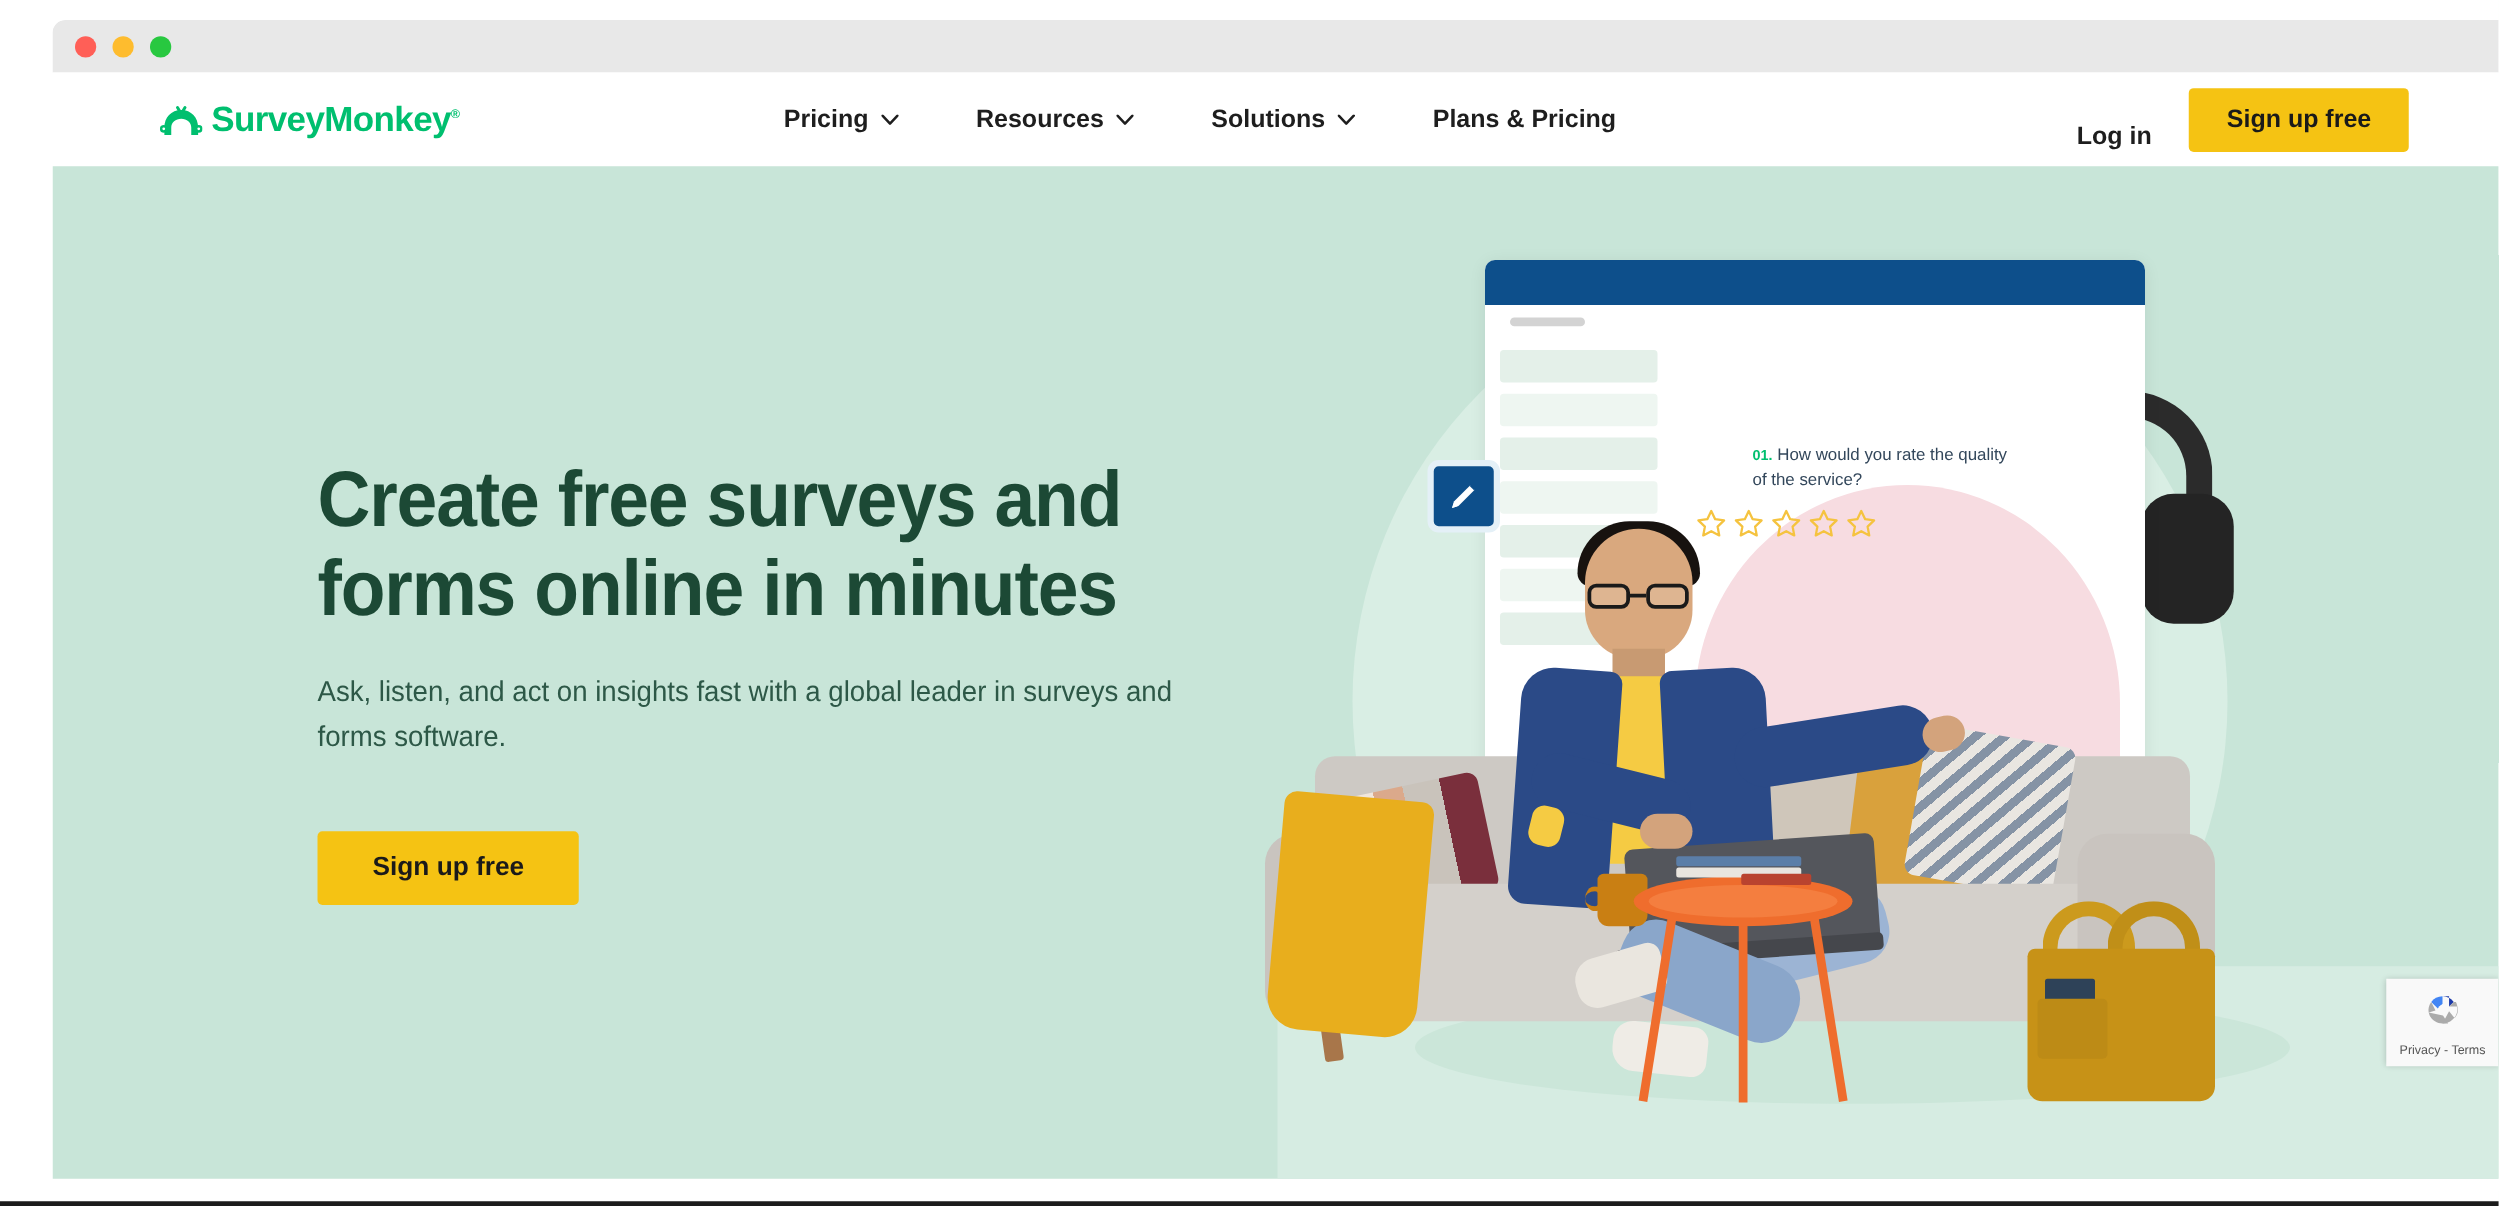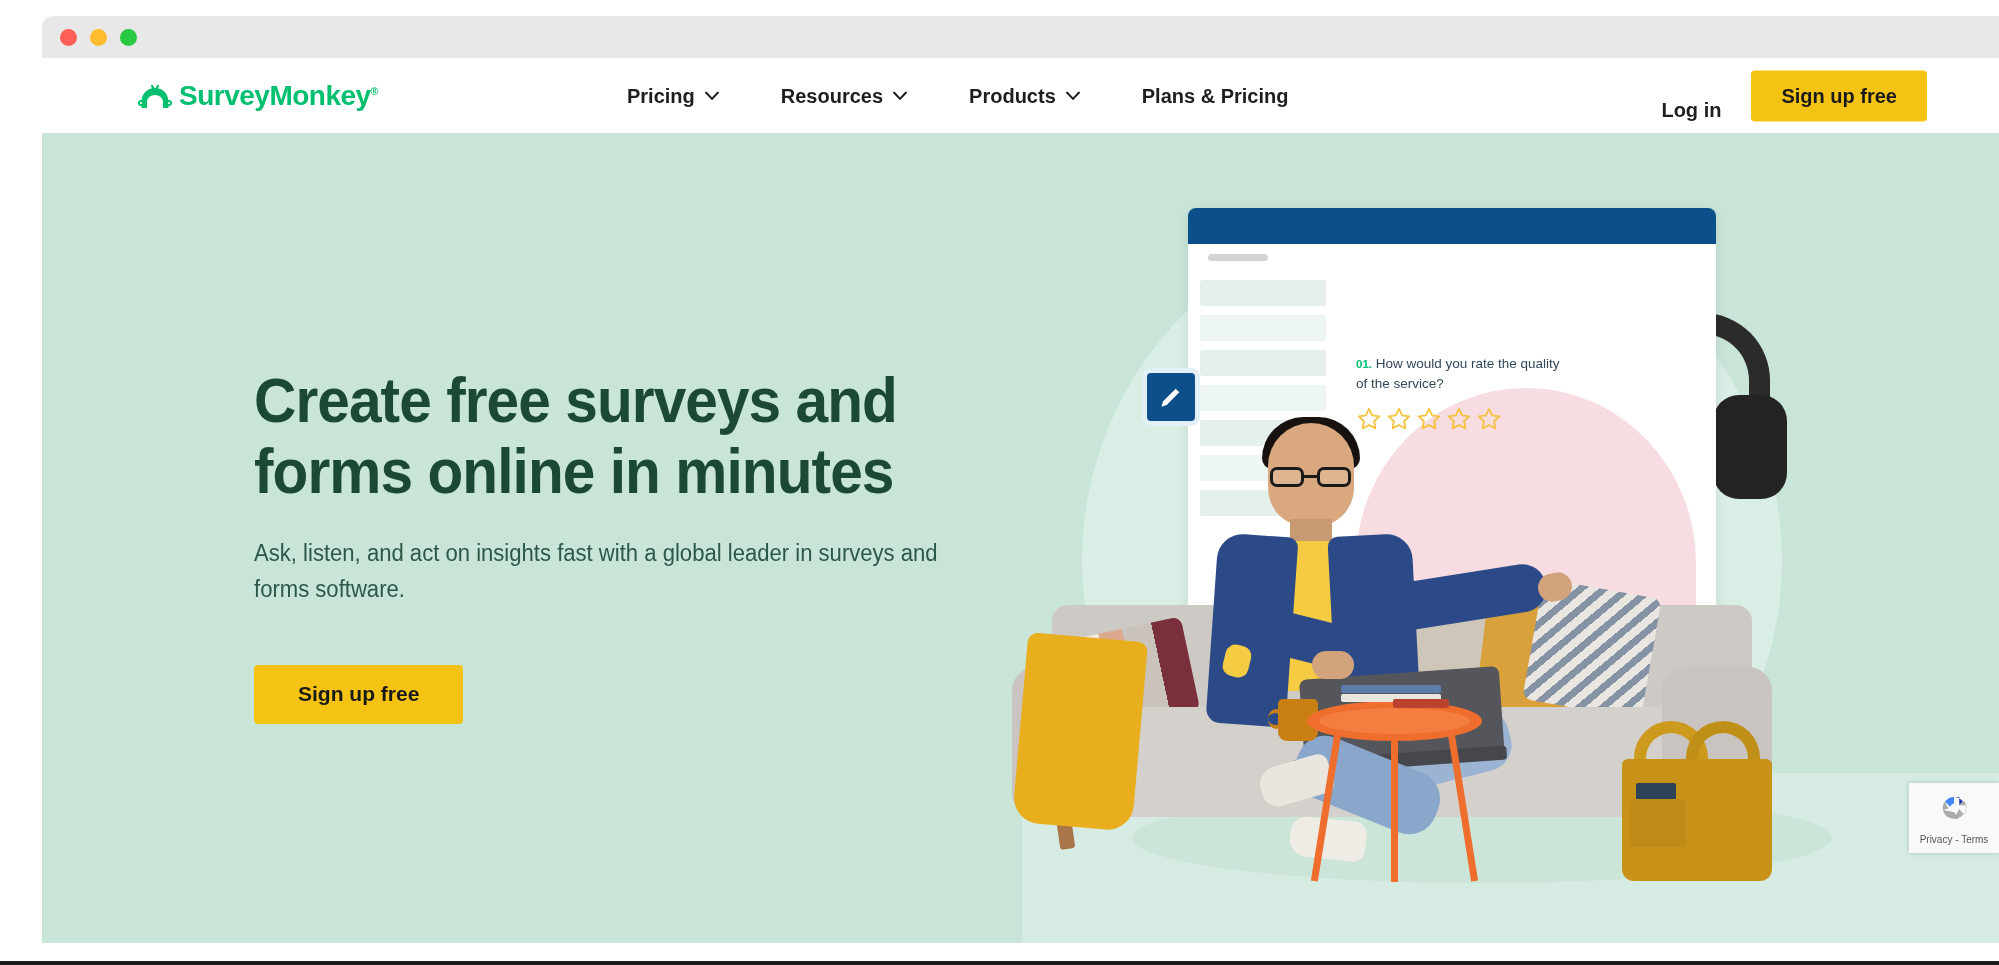--- a/index.html
+++ b/index.html
@@ -11,21 +11,21 @@
   
   #browser { position:absolute; left:42px; top:16px; width:1957px; height:937px;
              border-radius:10px 0 0 0; overflow:hidden; background:#fff; }
   #titlebar { height:42px; background:#e8e8e8; border-radius:10px 0 0 0;
               display:flex; align-items:center; padding-left:18px; gap:13px; }
   .dot { width:17px; height:17px; border-radius:50%; }
   .dot.red{background:#ff5f57;} .dot.amber{background:#febc2e;} .dot.green{background:#28c840;}
 
   
   #nav { height:75px; background:#fff; display:flex; align-items:center; position:relative; }
-  #logo { position:absolute; left:96px; top:50%; transform:translateY(-50%);
+  #logo { position:absolute; left:86px; top:50%; transform:translateY(-50%);
           display:flex; align-items:flex-end; gap:7px; }
   #logo .mark { width:34px; height:26px; position:relative; }
   #logo .word { font-size:28px; font-weight:bold; color:#00bf6f; letter-spacing:-.5px;
                 line-height:1; font-family:"Liberation Sans", sans-serif; }
   #logo .word .mk { color:#00bf6f; }
   #logo .tm { font-size:10px; color:#00bf6f; vertical-align:super; }
 
   #mainnav { position:absolute; left:585px; top:50%; transform:translateY(-50%);
              display:flex; align-items:center; gap:62px; }
   .navitem { display:flex; align-items:center; gap:10px; font-size:20px; font-weight:bold;
@@ -73,21 +73,21 @@
   #device-body { display:flex; height:calc(100% - 62px); }
   #device-side { width:150px; padding:10px 12px; display:flex; flex-direction:column; gap:9px; }
   #device-side .row { height:26px; border-radius:3px; background:#e4f0e9; }
   #device-side .row.lt { background:#eef6f1; }
   #device-main { flex:1; padding:22px 24px 0 18px; position:relative; overflow:hidden; }
   #pink-blob { position:absolute; left:18px; top:118px; width:340px; height:250px;
                border-radius:50% 50% 0 0 / 70% 70% 0 0; background:#f7dce1; }
   #brand { position:relative; font-family:"DejaVu Serif", serif; font-style:italic;
            font-weight:bold; font-size:35px; color:#e4616b; letter-spacing:.5px; }
   #question { position:relative; margin-top:62px; font-size:13.5px; line-height:1.48;
-              color:#33475b; width:215px; }
+              color:#33475b; width:215px;margin-left:46px; }
   #question .qnum { color:#00bf6f; font-weight:bold; font-size:11.5px; }
   #stars { position:relative; margin-top:12px; display:flex; gap:4px; }
   #stars svg { display:block; }
 
   
   #pencil { position:absolute; left:-46px; top:160px; width:58px; height:58px;
             background:#0d4f8b; border:5px solid #e4f0f7; border-radius:9px;
             display:flex; align-items:center; justify-content:center; }
 
   
@@ -261,21 +261,21 @@
         <div class="navitem">
           <span>Resources</span>
           <span class="chev">
             <svg width="14" height="9" viewBox="0 0 14 9">
                 <path d="M1 1 L7 7.4 L13 1" stroke="#1e1e1e" stroke-width="2" fill="none" stroke-linecap="round" stroke-linejoin="round"></path>
               </svg>
           </span>
         </div>
 
         <div class="navitem">
-          <span>Products</span>
+          <span>Solutions</span>
           <span class="chev">
             <svg width="14" height="9" viewBox="0 0 14 9">
                 <path d="M1 1 L7 7.4 L13 1" stroke="#1e1e1e" stroke-width="2" fill="none" stroke-linecap="round" stroke-linejoin="round"></path>
               </svg>
           </span>
         </div>
 
         <div class="navitem">
           <span>Plans &amp; Pricing</span>
         </div>

